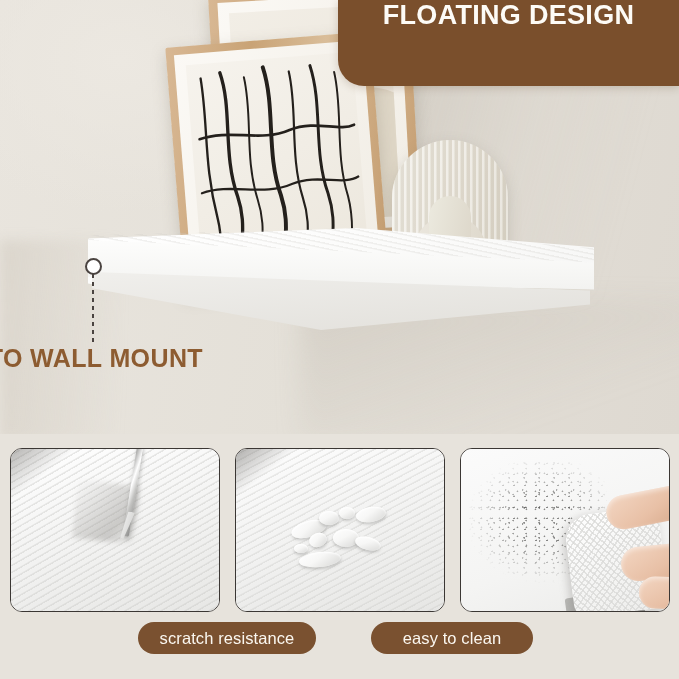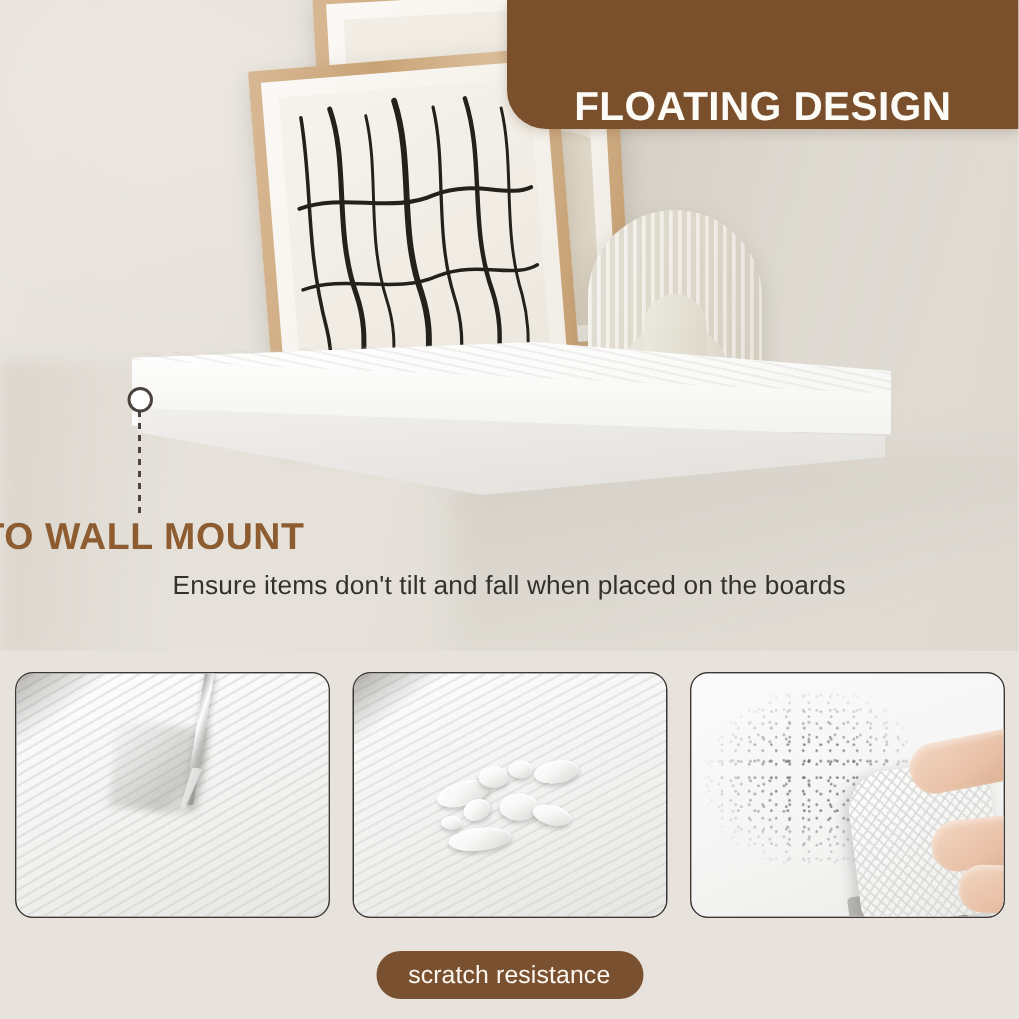--- a/index.html
+++ b/index.html
@@ -153,21 +153,21 @@
     z-index:5;
   }
 
   
   .banner {
     position:absolute; right:0; top:0;
     width:341px; height:86px;
     background:#7a4f2c;
     border-bottom-left-radius:26px;
     display:flex; flex-direction:column;
-    align-items:center; justify-content:flex-end;
+    align-items:center; justify-content:space-between;
     z-index:20;
     box-shadow:0 2px 8px rgba(90,60,32,.22);
   }
   .banner-line {
     color:#fdfbf6;
     font-size:27px;
     font-weight:bold;
     letter-spacing:.3px;
     line-height:1.12;
     white-space:nowrap;
@@ -305,21 +305,20 @@
     background:linear-gradient(120deg,#b9b9b6,#8f8f8c);
     transform:rotate(-8deg);
     border-radius:3px;
   }
 
   
   .pills {
     position:absolute; left:0; top:622px; width:679px; height:34px;
     display:flex; justify-content:center; gap:15px;
     z-index:9;
-    margin-top:12px;
   }
   .pill {
     width:210px; height:32px;
     display:flex; align-items:center; justify-content:center;
     background:#7a5130;
     border-radius:17px;
     color:#fbf7f0;
     font-size:16.5px;
     letter-spacing:.1px;
     white-space:nowrap;
@@ -383,21 +382,20 @@
   <div class="callout-dot"></div>
   <div class="callout-line"></div>
 </div>
 
 <div class="banner">
   <div class="banner-line">FLOATING DESIGN</div>
 </div>
 
 <div class="mid-text">
   <div class="mid-title">FLUSH TO WALL MOUNT</div>
-  <div class="mid-sub">Ensure items don't tilt and fall when placed on the boards</div>
 </div>
 
 <div class="panels">
 
   <div class="panel">
     <div class="panel-img p1">
       <div class="scratch-mark"></div>
       <div class="needle"></div>
       <div class="needle-tip"></div>
     </div>
@@ -427,13 +425,16 @@
       <div class="finger f3"></div>
     </div>
   </div>
 
 </div>
 
 <div class="pills">
   <div class="pill-wrap">
     <div class="pill p-scratch">scratch resistance</div>
   </div>
+  <div class="pill-wrap">
+    <div class="pill p-clean">easy to clean</div>
+  </div>
 </div>
 
 </body></html>

